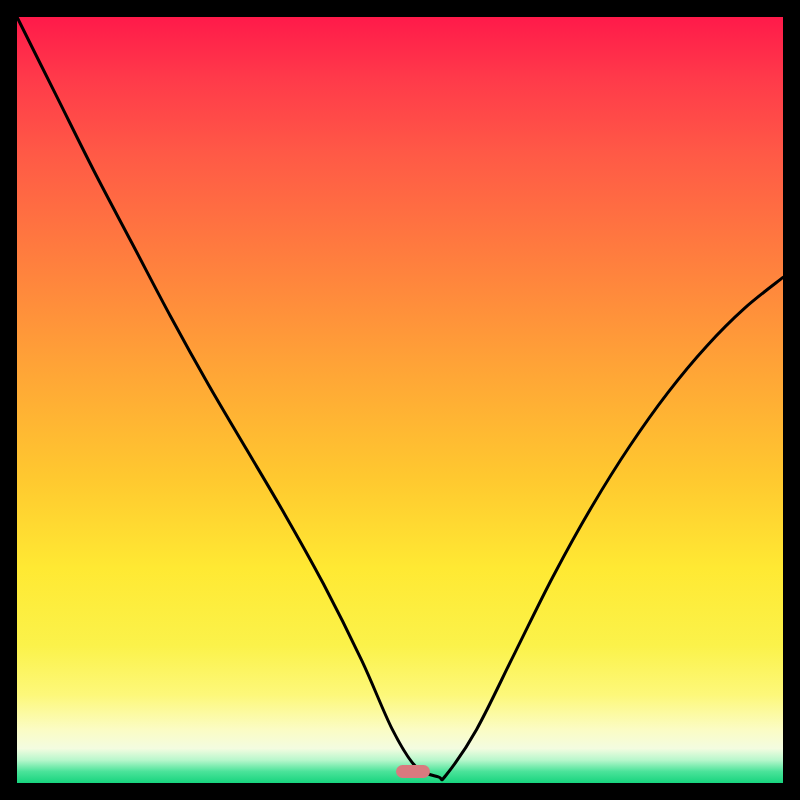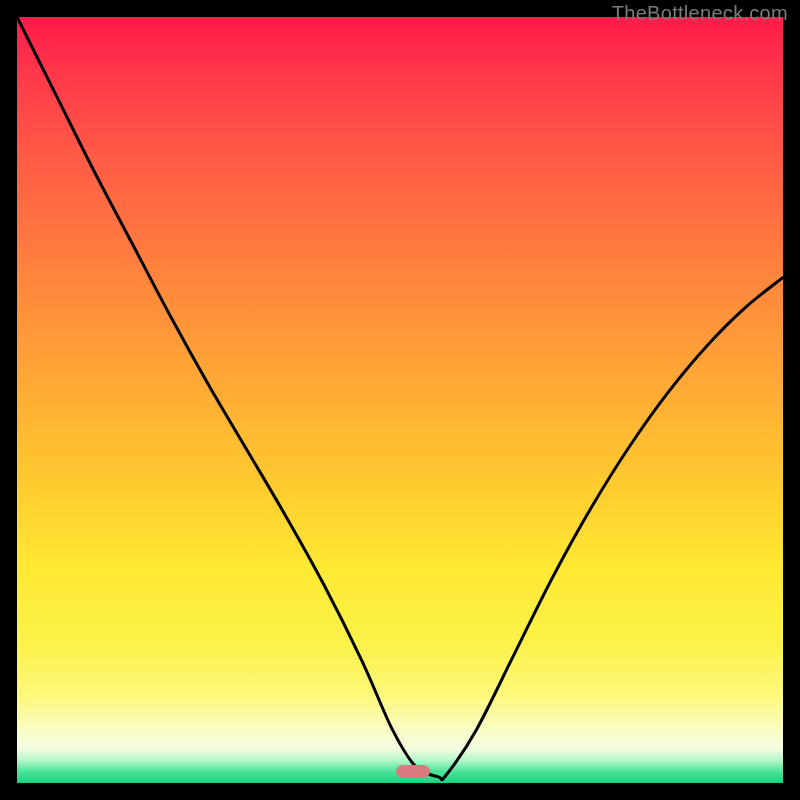--- a/index.html
+++ b/index.html
@@ -74,15 +74,14 @@
   <div class="plot-area">
 
     <svg class="curve" viewBox="0 0 766 766" preserveAspectRatio="none">
       <path d="M 0.0 0.0 C 6.4 12.8, 25.5 51.1, 38.3 76.6 C 51.1 102.1, 63.8 128.3, 76.6 153.2 C 89.4 178.1, 102.1 201.7, 114.9 226.0 C 127.7 250.2, 140.4 275.1, 153.2 298.7 C 166.0 322.4, 178.7 345.3, 191.5 367.7 C 204.3 390.0, 217.0 411.1, 229.8 432.8 C 242.6 454.5, 255.3 475.6, 268.1 497.9 C 280.9 520.2, 293.6 542.6, 306.4 566.8 C 319.2 591.1, 333.2 619.2, 344.7 643.4 C 356.2 667.7, 366.4 694.8, 375.3 712.4 C 384.3 730.0, 390.7 741.2, 398.3 749.1 C 406.0 757.1, 416.2 758.3, 421.3 759.9 C 426.4 761.4, 422.6 766.3, 429.0 758.3 C 435.3 750.4, 448.1 732.8, 459.6 712.4 C 471.1 692.0, 485.1 661.3, 497.9 635.8 C 510.7 610.2, 523.4 583.4, 536.2 559.2 C 549.0 534.9, 561.7 511.9, 574.5 490.2 C 587.3 468.5, 600.0 448.1, 612.8 429.0 C 625.6 409.8, 638.3 391.9, 651.1 375.3 C 663.9 358.7, 676.6 343.4, 689.4 329.4 C 702.2 315.3, 714.9 302.6, 727.7 291.1 C 740.5 279.6, 759.6 265.5, 766.0 260.4" fill="none" stroke="#000" stroke-width="3" stroke-linecap="round" stroke-linejoin="round"></path>
     </svg>
 
     <div class="pill" style="width: 34px; height: 13px; left: 379.022px; top: 748.01px;"></div>
 
   </div>
 
-  <div class="watermark">TheBottleneck.com</div>
 
 </div>
 
 </body></html>

